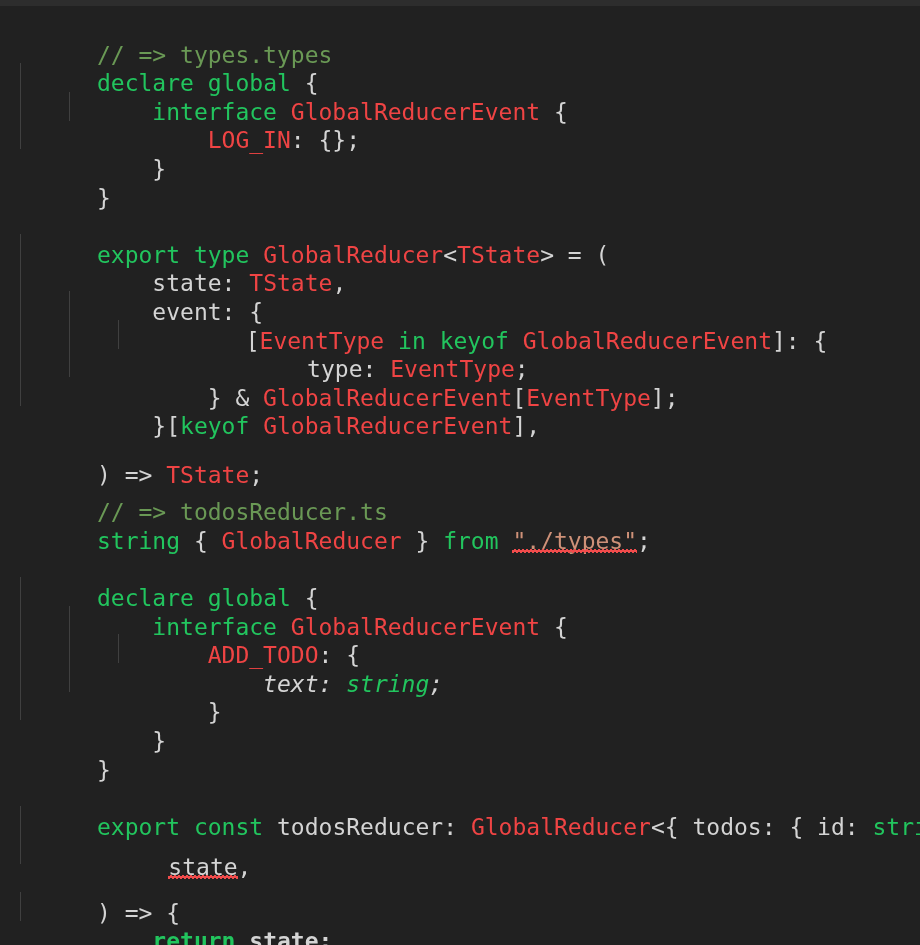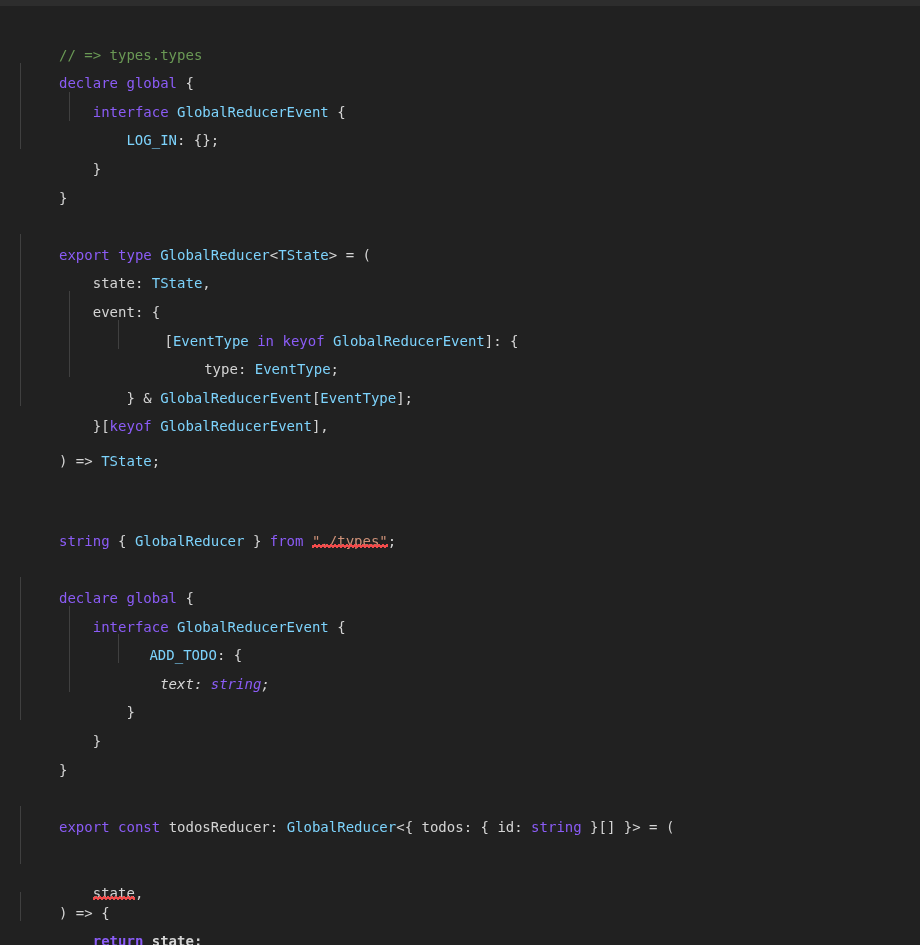--- a/index.html
+++ b/index.html
@@ -38,31 +38,31 @@
     height: 939px;
   }
 
   .line {
     position: absolute;
     left: 0;
     width: 920px;
     height: 28.6px;
     line-height: 28.6px;
     white-space: pre;
-    font-size: 14px;
+    font-size: 23px;
     color: #d4d4d4;
     letter-spacing: 0px;
     font-family: "DejaVu Sans Mono", "Liberation Mono", monospace;
   }
   .line .pad { color: transparent; }
 
   
   .c-com  { color: #6a9955; }               
-  .c-kw   { color: #8b5cf6; }               
-  .c-type { color: #7dd3fc; }               
+  .c-kw   { color: #22c55e; }               
+  .c-type { color: #ef4444; }               
   .c-str  { color: #ce9178; }               
   .c-pln  { color: #d4d4d4; }               
   .c-pun  { color: #d4d4d4; }               
 
   
   .sq {
     position: relative;
     text-decoration: none;
   }
   .sq::after {
@@ -158,45 +158,45 @@
     </div>
 
     <div class="line" style="top:349.2px;">
       <span class="pad">&nbsp;        </span><span class="c-pln">} &amp; </span><span class="c-type">GlobalReducerEvent</span><span class="c-pln">[</span><span class="c-type">EventType</span><span class="c-pln">];</span>
     </div>
 
     <div class="line" style="top:377.8px;">
       <span class="pad">&nbsp;    </span><span class="c-pln">}[</span><span class="c-kw">keyof</span><span class="c-pln"> </span><span class="c-type">GlobalReducerEvent</span><span class="c-pln">],</span>
     </div>
 
-    <div class="line" style="top:412px;">
+    <div class="line" style="top:426px;">
       <span class="pad">&nbsp;</span><span class="c-pln">) =&gt; </span><span class="c-type">TState</span><span class="c-pln">;</span>
     </div>
 
     <div class="line" style="top:435px;"></div>
 
     <div class="line" style="top:463.6px;">
-      <span class="pad">&nbsp;</span>
+      <span class="pad">&nbsp;</span><span class="c-com">// =&gt; todosReducer.ts</span>
     </div>
 
     <div class="line" style="top:492.2px;">
       <span class="pad">&nbsp;</span><span class="c-kw">string</span><span class="c-pln"> </span><span class="c-pln">{ </span><span class="c-type">GlobalReducer</span><span class="c-pln"> } </span><span class="c-kw">from</span><span class="c-pln"> </span><span class="c-str sq">"./types"</span><span class="c-pln">;</span>
     </div>
 
     <div class="line" style="top:520.8px;"></div>
 
     <div class="line" style="top:549.4px;">
       <span class="pad">&nbsp;</span><span class="c-kw">declare</span><span class="c-pln"> </span><span class="c-kw">global</span><span class="c-pln"> </span><span class="c-pun">{</span>
     </div>
 
     <div class="line" style="top:578px;">
       <span class="pad">&nbsp;    </span><span class="c-kw">interface</span><span class="c-pln"> </span><span class="c-type">GlobalReducerEvent</span><span class="c-pln"> </span><span class="c-pun">{</span>
     </div>
 
-    <div class="line" style="top:606.6px;padding-left:23px;">
+    <div class="line" style="top:606.6px;">
       <span class="pad">&nbsp;        </span><span class="c-type">ADD_TODO</span><span class="c-pln">: {</span>
     </div>
 
     <div class="line" style="top:635.2px;font-style:italic;">
       <span class="pad">&nbsp;            </span><span class="c-pln">text</span><span class="c-pln">: </span><span class="c-kw">string</span><span class="c-pln">;</span>
     </div>
 
     <div class="line" style="top:663.8px;">
       <span class="pad">&nbsp;        </span><span class="c-pun">}</span>
     </div>
@@ -208,21 +208,21 @@
     <div class="line" style="top:721px;">
       <span class="pad">&nbsp;</span><span class="c-pun">}</span>
     </div>
 
     <div class="line" style="top:749.6px;"></div>
 
     <div class="line" style="top:778.2px;">
       <span class="pad">&nbsp;</span><span class="c-kw">export</span><span class="c-pln"> </span><span class="c-kw">const</span><span class="c-pln"> </span><span class="c-pln">todosReducer</span><span class="c-pln">: </span><span class="c-type">GlobalReducer</span><span class="c-pln">&lt;{ </span><span class="c-pln">todos</span><span class="c-pln">: { </span><span class="c-pln">id</span><span class="c-pln">: </span><span class="c-kw">string</span><span class="c-pln"> }[] }&gt; = (</span>
     </div>
 
-    <div class="line" style="top:844px;">
+    <div class="line" style="top:818px;padding-left:16px;">
       <span class="pad">&nbsp;    </span><span class="c-pln sq">state</span><span class="c-pln">,</span>
     </div>
 
 
     <div class="line" style="top:864px;">
       <span class="pad">&nbsp;</span><span class="c-pln">) =&gt; {</span>
     </div>
 
     <div class="line" style="top:892.6px;font-weight:bold;">
       <span class="pad">&nbsp;    </span><span class="c-kw">return</span><span class="c-pln"> </span><span class="c-pln">state</span><span class="c-pln">;</span>

